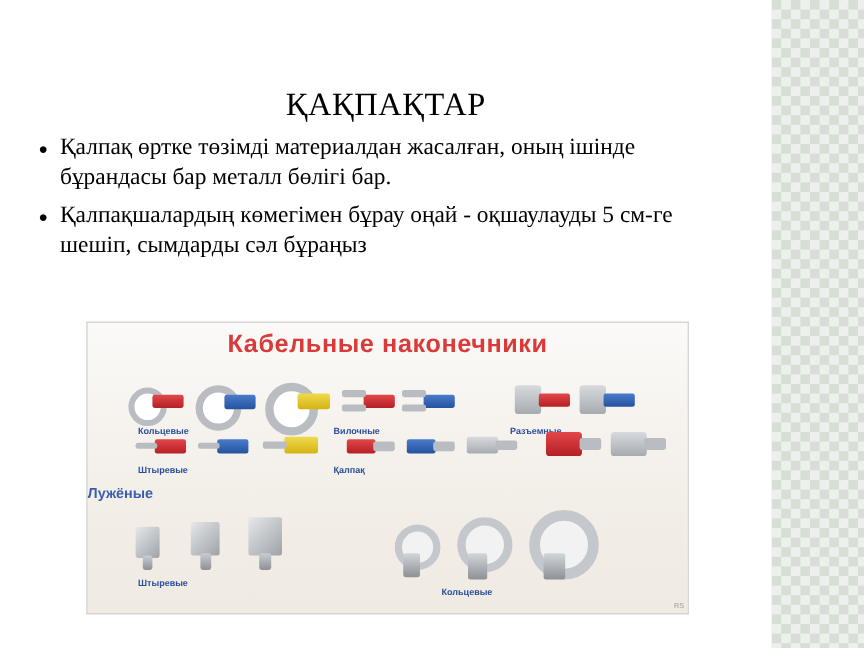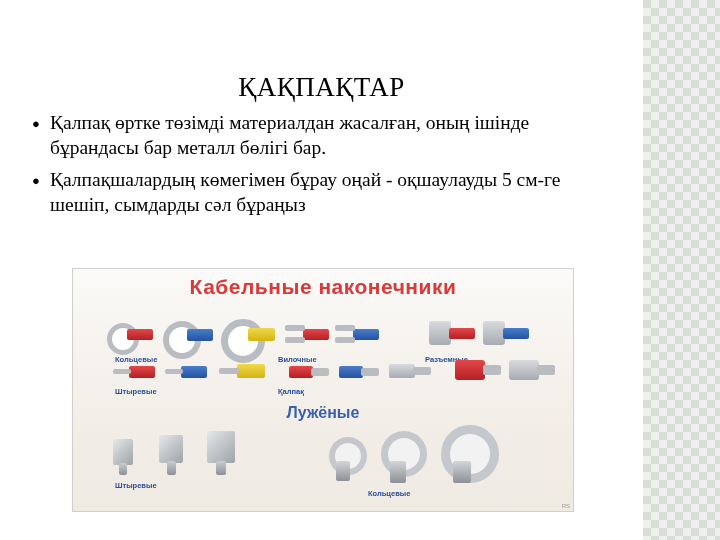--- a/index.html
+++ b/index.html
@@ -117,23 +117,23 @@
     font-family: "Liberation Sans", sans-serif;
     font-size: 13px;
     font-weight: bold;
     color: #3a5fae;
   }
   .fig-sub2 {
     position: absolute;
     top: 135px;
     left: 0;
     width: 100%;
-    text-align: center;
-    font-family: "Liberation Sans", sans-serif;
-    font-size: 16px;
+    text-align: left;
+    font-family: "Liberation Sans", sans-serif;
+    font-size: 12px;
     font-weight: bold;
     color: #3a5fae;
   }
   .fig-caption {
     position: absolute;
     font-family: "Liberation Sans", sans-serif;
     font-size: 7.5px;
     font-weight: bold;
     color: #2b4d9b;
     white-space: nowrap;

